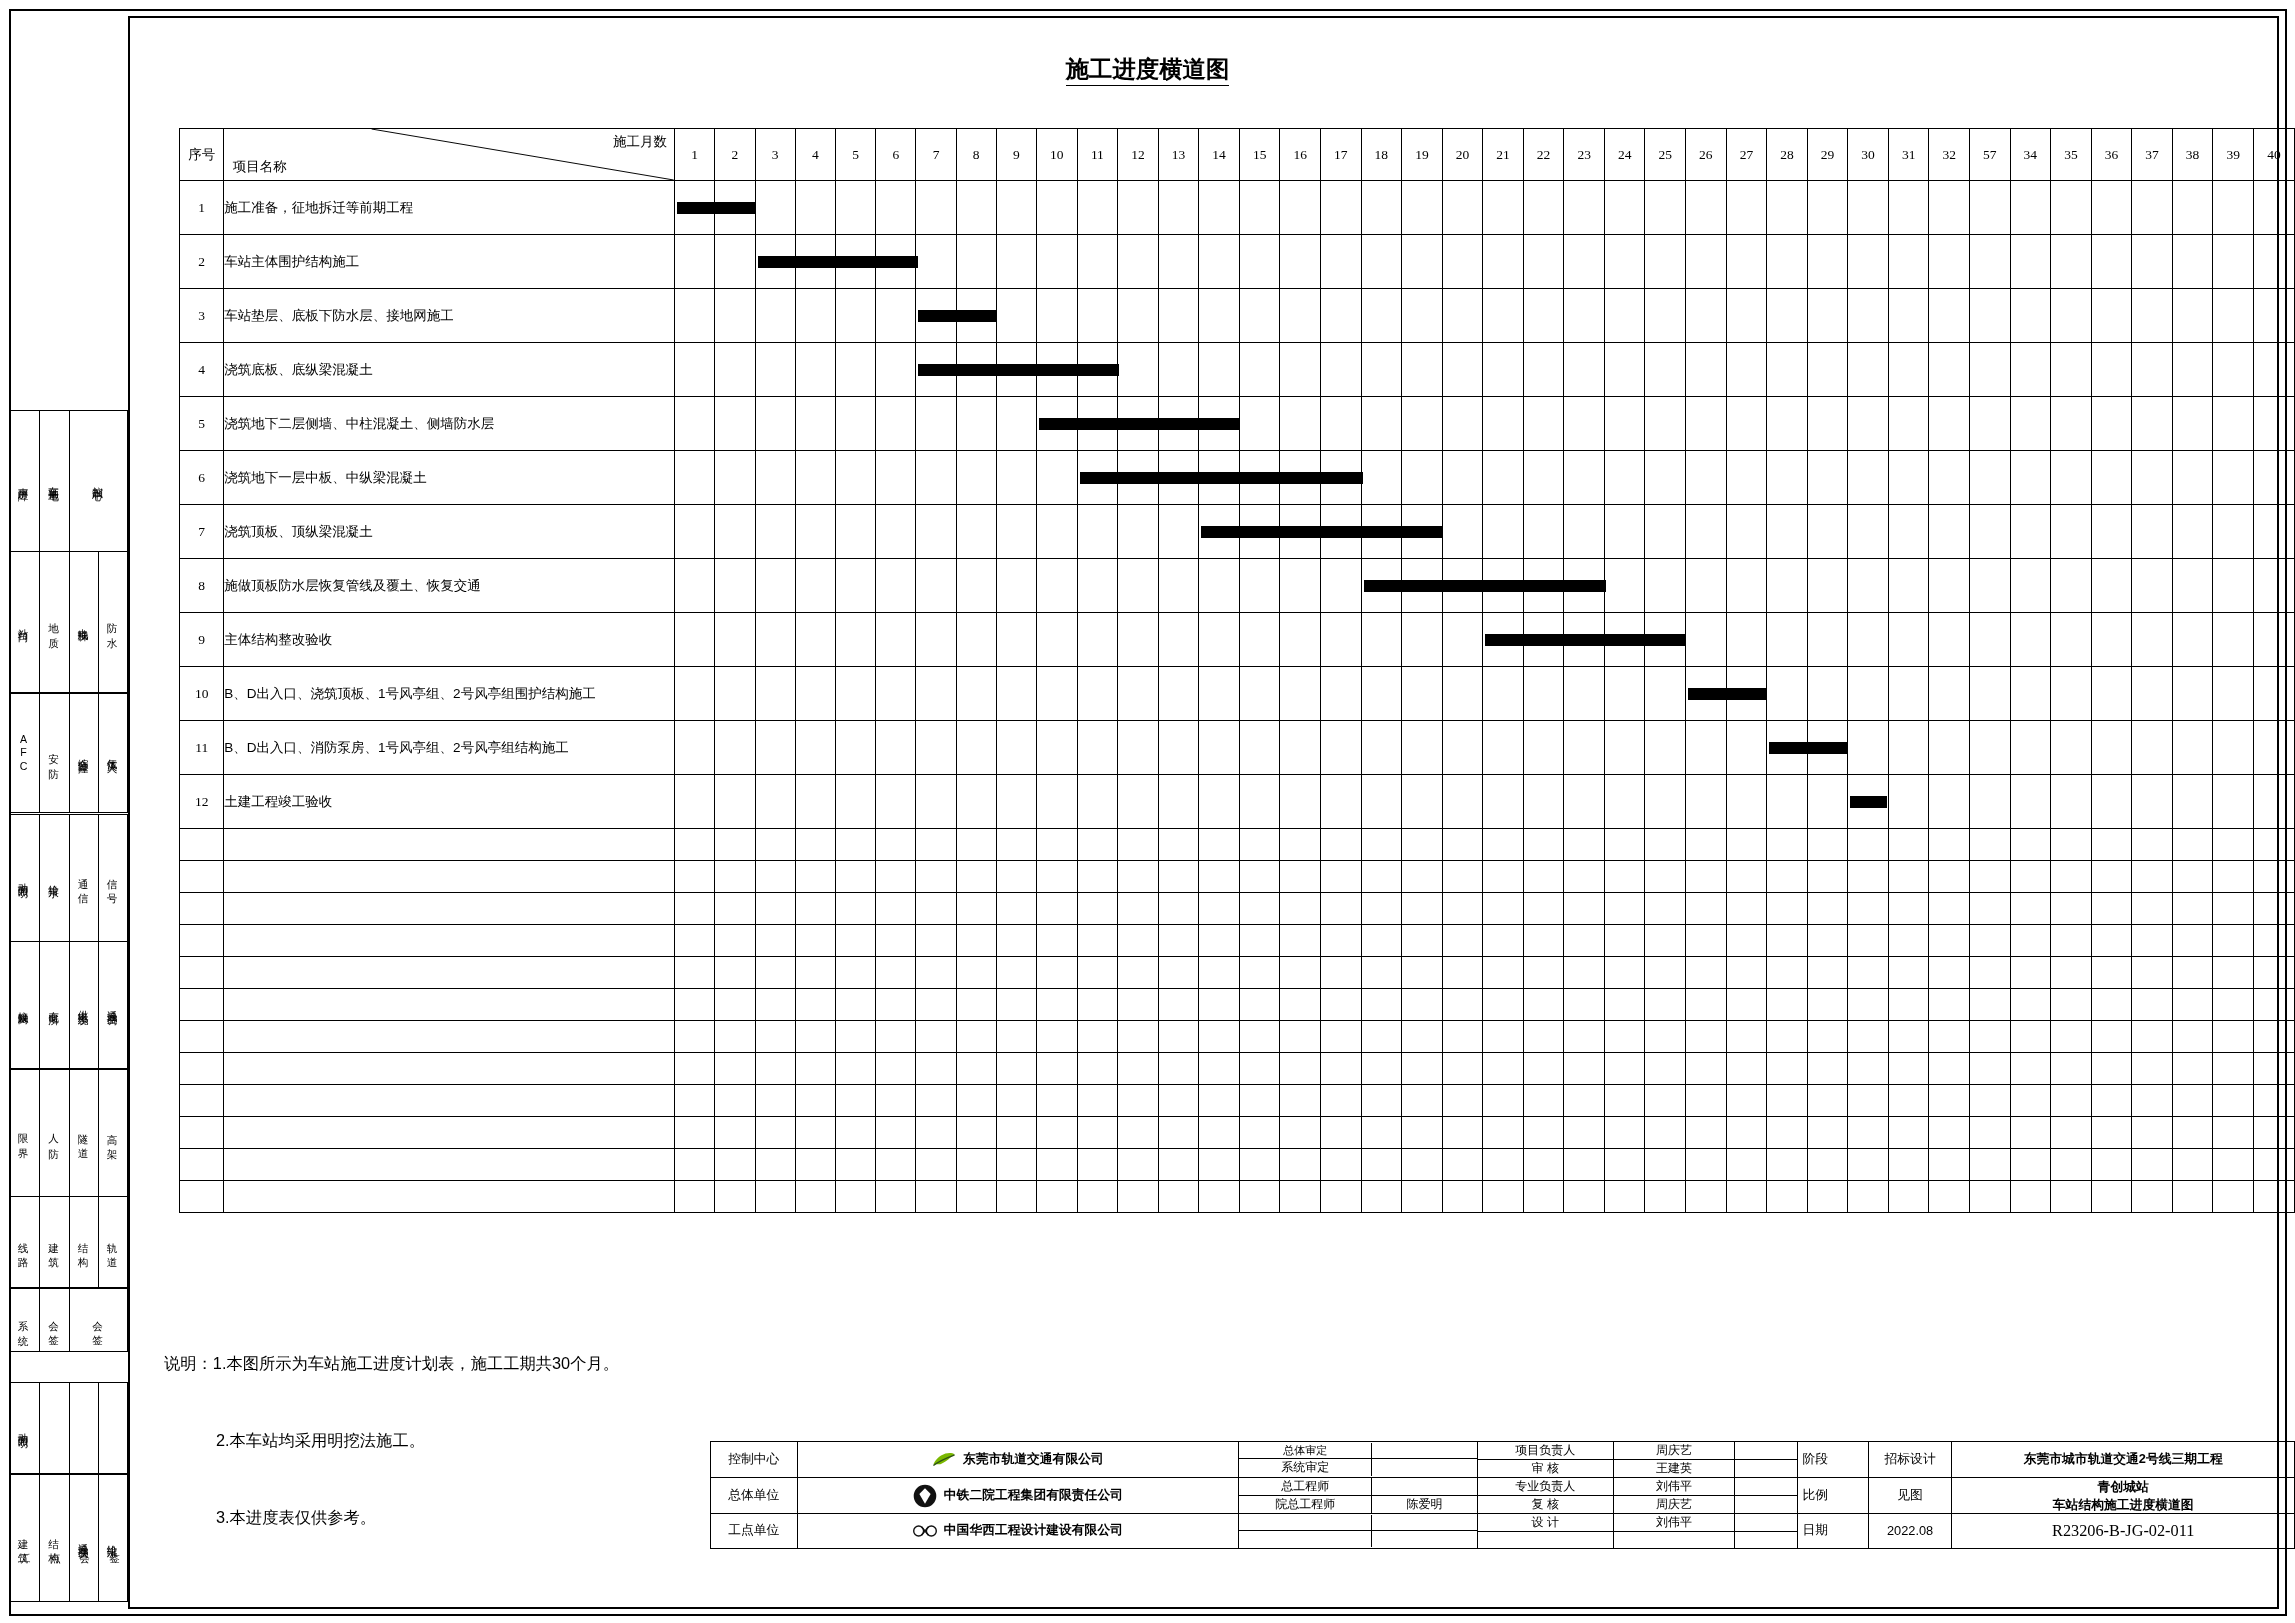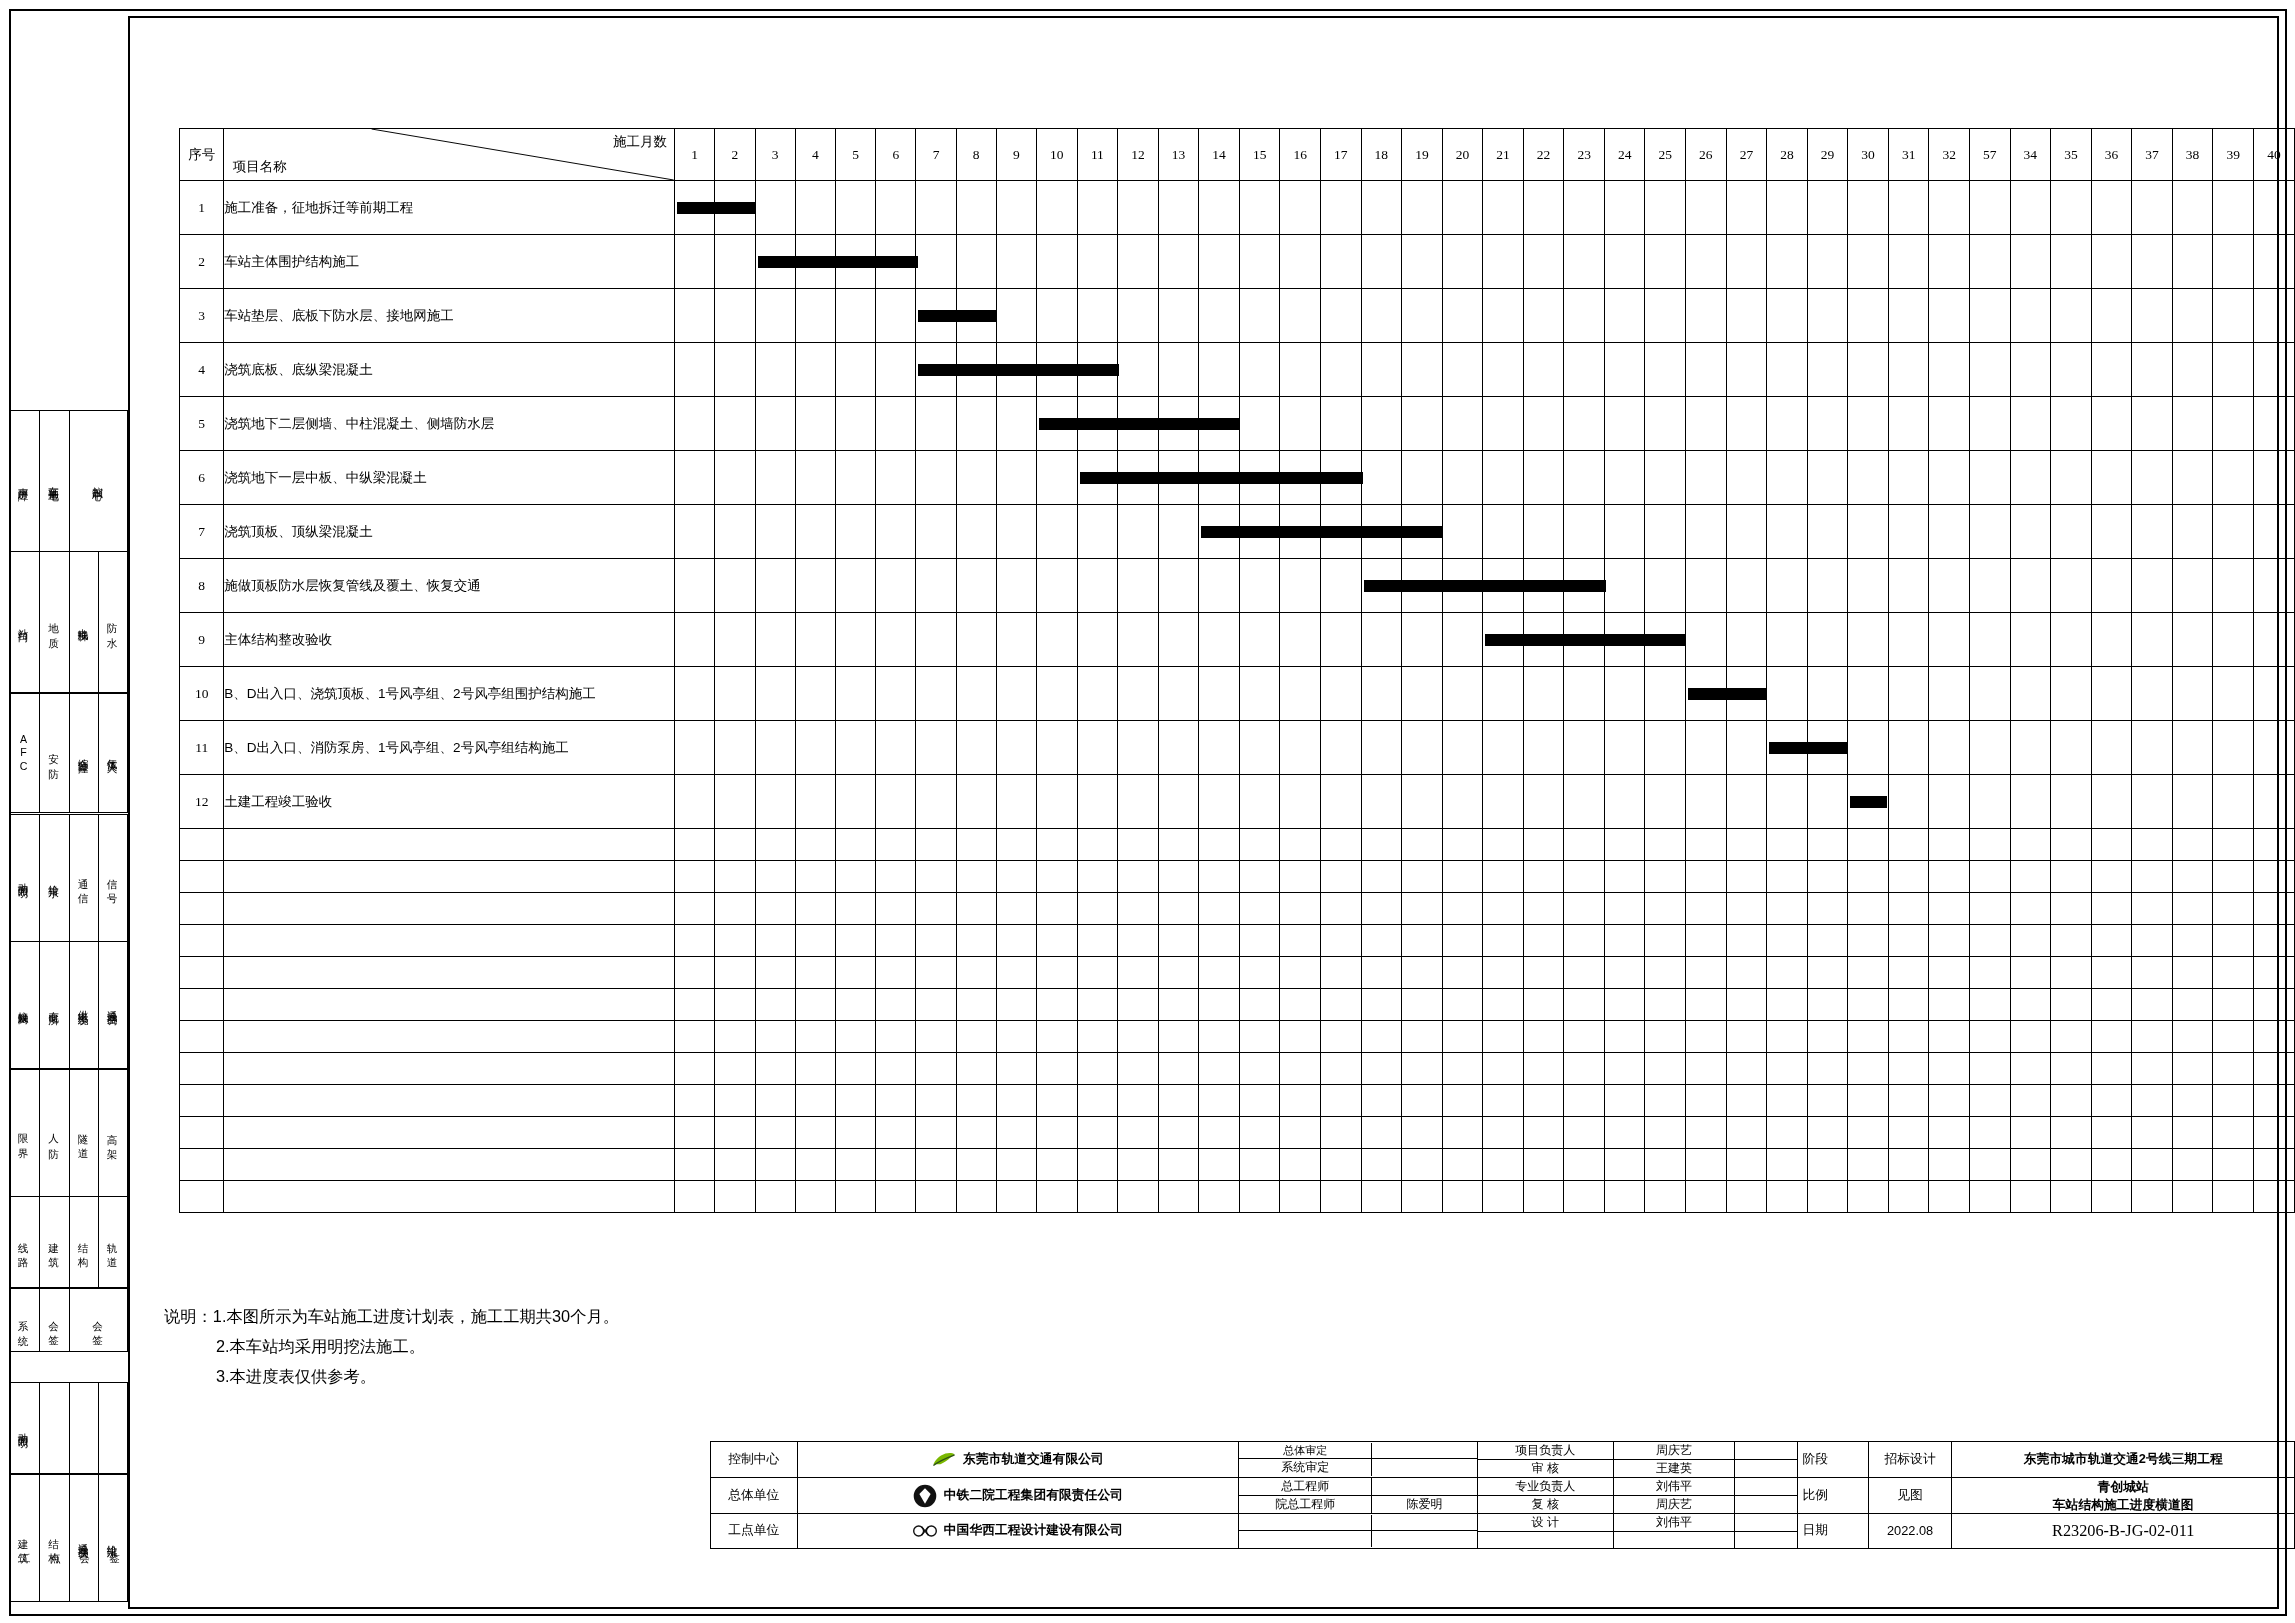--- a/index.html
+++ b/index.html
@@ -33,21 +33,21 @@
   .hdr-corner .diag{position:absolute;left:0;top:0;width:100%;height:100%;}
   .hdr-l1{position:absolute;right:7px;top:4.3px;font-size:13.5px;}
   .hdr-l2a{position:absolute;left:8.5px;bottom:4.3px;font-size:13.5px;}
   .mnum{font-size:14px;font-family:"Liberation Serif",serif;}
 
   .barcell{position:relative;}
   .bar{position:absolute;height:12px;background:#000;top:50%;transform:translateY(-50%);}
 
   
   .notes{position:absolute;left:164px;top:1301px;font-size:16.3px;line-height:1.85;}
-  .notes div{white-space:nowrap;}
+  .notes div{white-space:nowrap;margin-top:47px;}
   .notes .n1{margin-left:0;}
   .notes .n2{margin-left:52px;}
 
   
   #tb{position:absolute;left:710px;top:1441px;border-collapse:collapse;table-layout:fixed;}
   #tb td{border:0.7px solid #000;font-size:12.8px;padding:0 4.3px;height:33px;}
   .tb-lab{width:77px;text-align:center;font-size:12.8px;}
   .tb-org{width:432px;text-align:center;font-size:19px;font-weight:bold;font-family:Liberation Serif, serif;}
   .tb-k{width:84px;text-align:center;}
   .tb-k2{width:68px;text-align:center;}
@@ -202,20 +202,21 @@
         </div>
       </div>
       <div style="position: absolute; left: 8.5px; top: 1552px; width: 119px; height: 55px;">
         <div style="position: absolute; left: 2.8px; top: 0px; width: 28px; text-align: center; font-size: 10.6px;">工</div>
         <div style="position: absolute; left: 33px; top: 0px; width: 28px; text-align: center; font-size: 10.6px;">点</div>
         <div style="position: absolute; left: 62px; top: 0px; width: 28px; text-align: center; font-size: 10.6px;">会</div>
         <div style="position: absolute; left: 92px; top: 0px; width: 28px; text-align: center; font-size: 10.6px;">签</div>
       </div>
     </div>
 
+  <div class="title"><span>施工进度横道图</span></div>
 
   <table id="gantt">
     <thead>
       <tr class="hdr">
         <th class="c-no">序号</th>
         <th class="c-name hdr-corner">
           <svg class="diag" viewBox="0 0 640 74" preserveAspectRatio="none">
             <line x1="210" y1="0" x2="640" y2="74" stroke="#000" stroke-width="1.4"></line>
           </svg>
           <span class="hdr-l1">施工月数</span>

